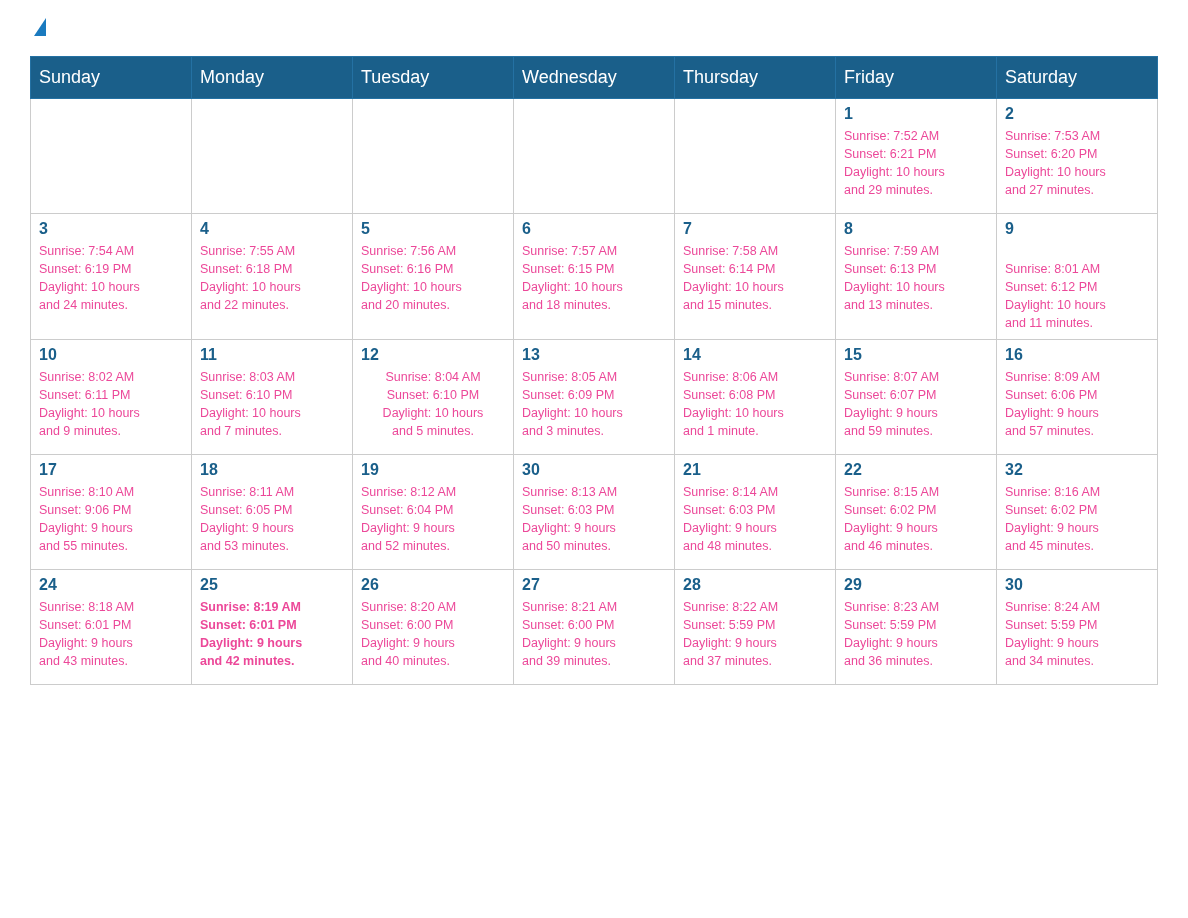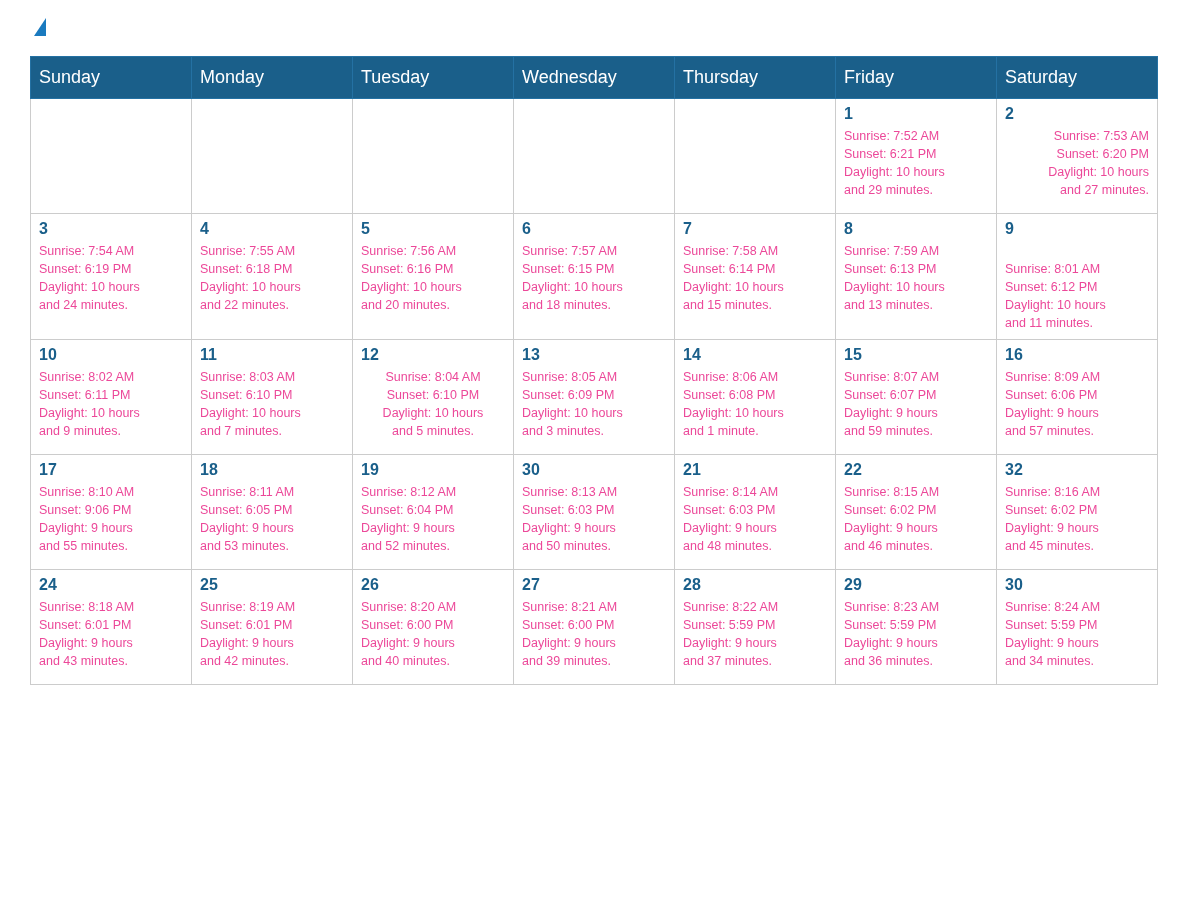--- a/index.html
+++ b/index.html
@@ -141,21 +141,21 @@
         <td class="empty-cell"></td>
         <td>
           <span class="day-number">1</span>
           <div class="day-info" style="white-space: pre-line;">Sunrise: 7:52 AM
 Sunset: 6:21 PM
 Daylight: 10 hours
 and 29 minutes.</div>
         </td>
         <td>
           <span class="day-number">2</span>
-          <div class="day-info" style="white-space: pre-line; text-align: right;">Sunrise: 7:53 AM
+          <div class="day-info" style="white-space: pre-line;">Sunrise: 7:53 AM
 Sunset: 6:20 PM
 Daylight: 10 hours
 and 27 minutes.</div>
         </td>
       </tr>
       <tr class="row-divider">
         <td>
           <span class="day-number">3</span>
           <div class="day-info" style="white-space: pre-line;">Sunrise: 7:54 AM
 Sunset: 6:19 PM
@@ -310,21 +310,21 @@
       <tr class="row-divider">
         <td>
           <span class="day-number">24</span>
           <div class="day-info" style="white-space: pre-line;">Sunrise: 8:18 AM
 Sunset: 6:01 PM
 Daylight: 9 hours
 and 43 minutes.</div>
         </td>
         <td>
           <span class="day-number">25</span>
-          <div class="day-info" style="white-space: pre-line;">Sunrise: 8:19 AM
+          <div class="day-info" style="white-space: pre-line; font-weight: bold;">Sunrise: 8:19 AM
 Sunset: 6:01 PM
 Daylight: 9 hours
 and 42 minutes.</div>
         </td>
         <td>
           <span class="day-number">26</span>
           <div class="day-info" style="white-space: pre-line;">Sunrise: 8:20 AM
 Sunset: 6:00 PM
 Daylight: 9 hours
 and 40 minutes.</div>

